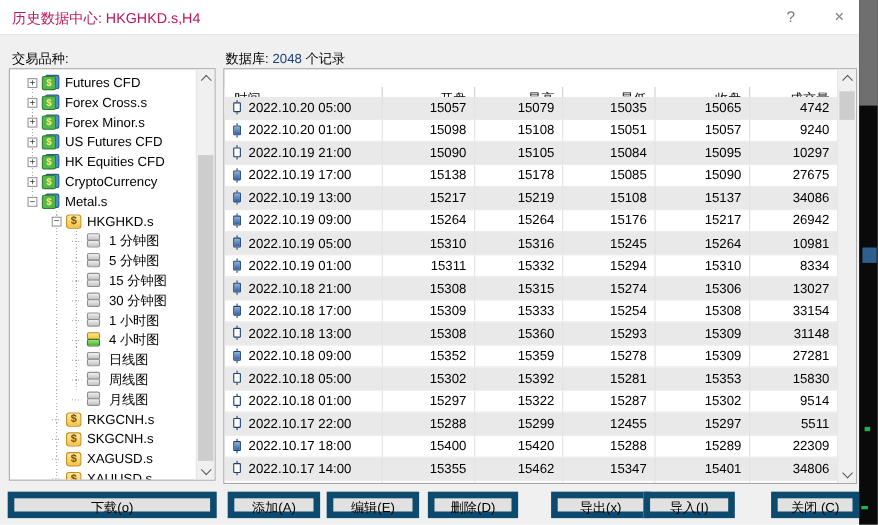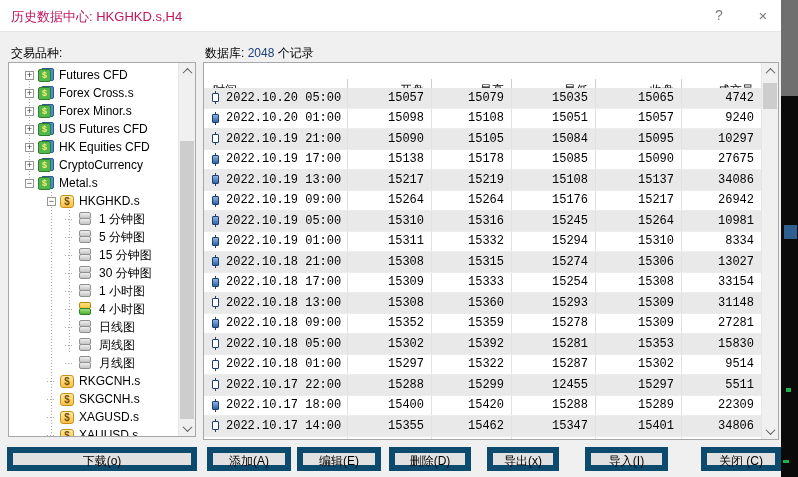--- a/index.html
+++ b/index.html
@@ -40,38 +40,38 @@
   .chev.down{transform:rotate(-135deg) translate(1px,1px);}
   .sb-thumb{position:absolute;left:1px;width:14px;background:#cdcdcd;}
   
   .table-panel{position:absolute;left:203px;top:62px;width:576px;height:378px;background:#fff;border:1px solid #a7a7a7;box-sizing:border-box;overflow:hidden;}
   .thead{position:absolute;left:0;top:16px;width:649px;height:24px;display:flex;border-bottom:1px solid #cfcfcf;background:#fff;}
   .hc{box-sizing:border-box;border-right:1px solid #cfcfcf;line-height:23px;font-size:12px;}
   .hc:last-child{border-right:none;}
   .hc.first{text-align:left;padding-left:9px;}
   .hc.num{text-align:right;padding-right:7px;}
   .c0{width:144px}.c1{width:84px}.c2{width:80px}.c3{width:84px}.c4{width:86px}.c5{width:79px}
-  .tbody{position:absolute;left:0;top:25px;width:557px;height:351px;overflow:hidden;font-family:Liberation Mono, monospace;}
+  .tbody{position:absolute;left:0;top:25px;width:557px;height:351px;overflow:hidden;}
   .trow{display:flex;align-items:center;height:20.5px;box-sizing:border-box;border-bottom:1px solid #ececec;}
   .trow.odd{background:#e9e9e9;}
   .rc{box-sizing:border-box;border-right:1px solid #e2e2e2;height:100%;display:flex;align-items:center;font-size:12px;}
   .rc:last-child{border-right:none;}
   .rc.first{justify-content:flex-start;}
   .rc.num{justify-content:flex-end;padding-right:7px;}
   .candle{display:inline-flex;flex-direction:column;align-items:center;margin:0 7px 0 8px;flex:none;}
   .wick{width:1px;height:2px;background:#1c3f6e;}
   .cbody{width:7px;height:9px;border:1px solid #1c3f6e;background:#fff;box-sizing:border-box;border-radius:1px;}
   .candle.down .cbody{background:linear-gradient(#8db4e2,#2f62a8);}
   
   .btn{position:absolute;top:447px;height:24px;background:#e1e1e1;border:6px solid #0c4a6e;box-sizing:border-box;font-size:12px;text-align:center;padding:0;font-family:inherit;color:#000;}
   #btn-download{left:7px;width:190px;}
   #btn-add{left:207px;width:84px;}
   #btn-edit{left:297px;width:84px;}
   #btn-delete{left:389px;width:82px;}
-  #btn-export{left:487px;width:72px;}
+  #btn-export{left:501px;width:90px;}
   #btn-import{left:585px;width:83px;}
   #btn-close{left:701px;width:80px;}
   
   .bg-strip{position:absolute;left:781px;top:0;width:17px;height:477px;background:#0a0a0a;}
   .bg-strip .top{position:absolute;left:0;top:0;width:100%;height:96px;background:#6f6f6f;}
   .speck{position:absolute;}
 </style>
 </head>
 <body>
 

